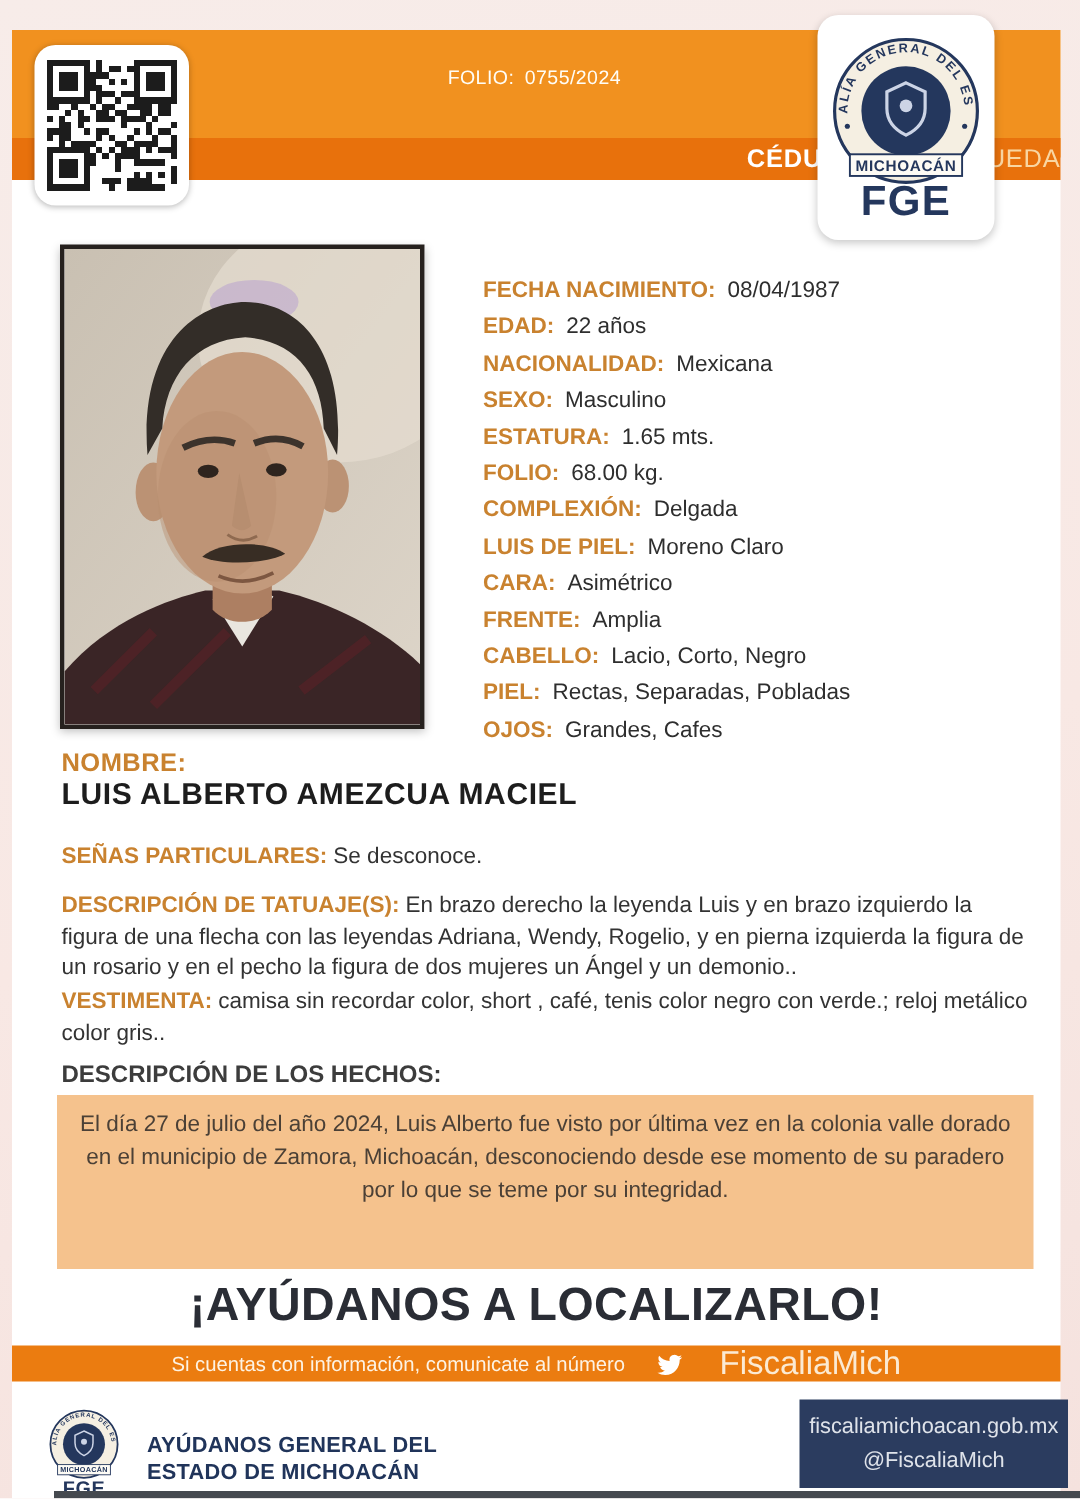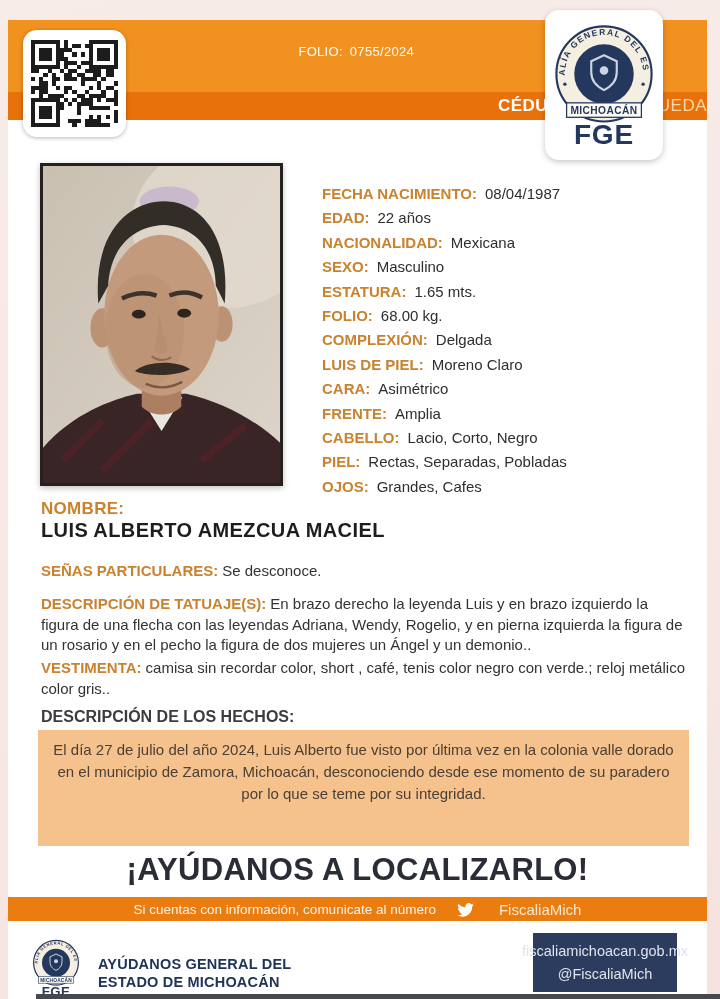--- a/index.html
+++ b/index.html
@@ -49,27 +49,27 @@
   .hechos-box{position:absolute;left:38px;top:730px;width:651px;height:116px;background:#f5c28d;
     box-sizing:border-box;padding:9px 13px;font-size:15px;line-height:22px;color:#4b4036;text-align:center;}
   
   .cta-title{position:absolute;left:0;top:852px;width:715px;text-align:center;
     font-size:31px;font-weight:800;color:#2a2d35;letter-spacing:.3px;}
   .contact-bar{position:absolute;left:8px;top:897px;width:699px;height:24px;background:#eb7c10;
     display:flex;align-items:center;justify-content:center;gap:20px;color:#fff;}
   .cb-info{font-size:13.5px;color:#fdf3e4;}
   .cb-phone{display:flex;align-items:center;gap:8px;}
   .cb-phone .num{font-size:22px;font-weight:bold;color:#fff7e4;letter-spacing:1.2px;}
-  .cb-tw{display:flex;align-items:center;gap:24px;font-size:15px;color:#fbead3;}
+  .cb-tw{display:flex;align-items:center;gap:24px;font-size:22px;color:#fbead3;}
   
   .footer-seal{position:absolute;left:30px;top:938px;width:52px;}
   .footer-seal svg{width:52px;height:60px;}
   .footer-org{position:absolute;left:98px;top:956px;font-size:14.5px;font-weight:bold;color:#20345a;
     line-height:17.5px;letter-spacing:.2px;}
-  .footer-box{position:absolute;left:533px;top:933px;width:144px;height:59px;background:#2b3c5f;
+  .footer-box{position:absolute;left:533px;top:933px;width:179px;height:59px;background:#2b3c5f;
     color:#dfe3ea;display:flex;flex-direction:column;align-items:center;justify-content:center;gap:7px;font-size:14.5px;}
   .bottom-band{position:absolute;left:36px;top:994px;width:684px;height:5px;background:#45494f;}
 </style>
 </head>
 <body>
 
 <div class="page">
   <div class="paper"></div>
 
   <div class="band-main"></div>

